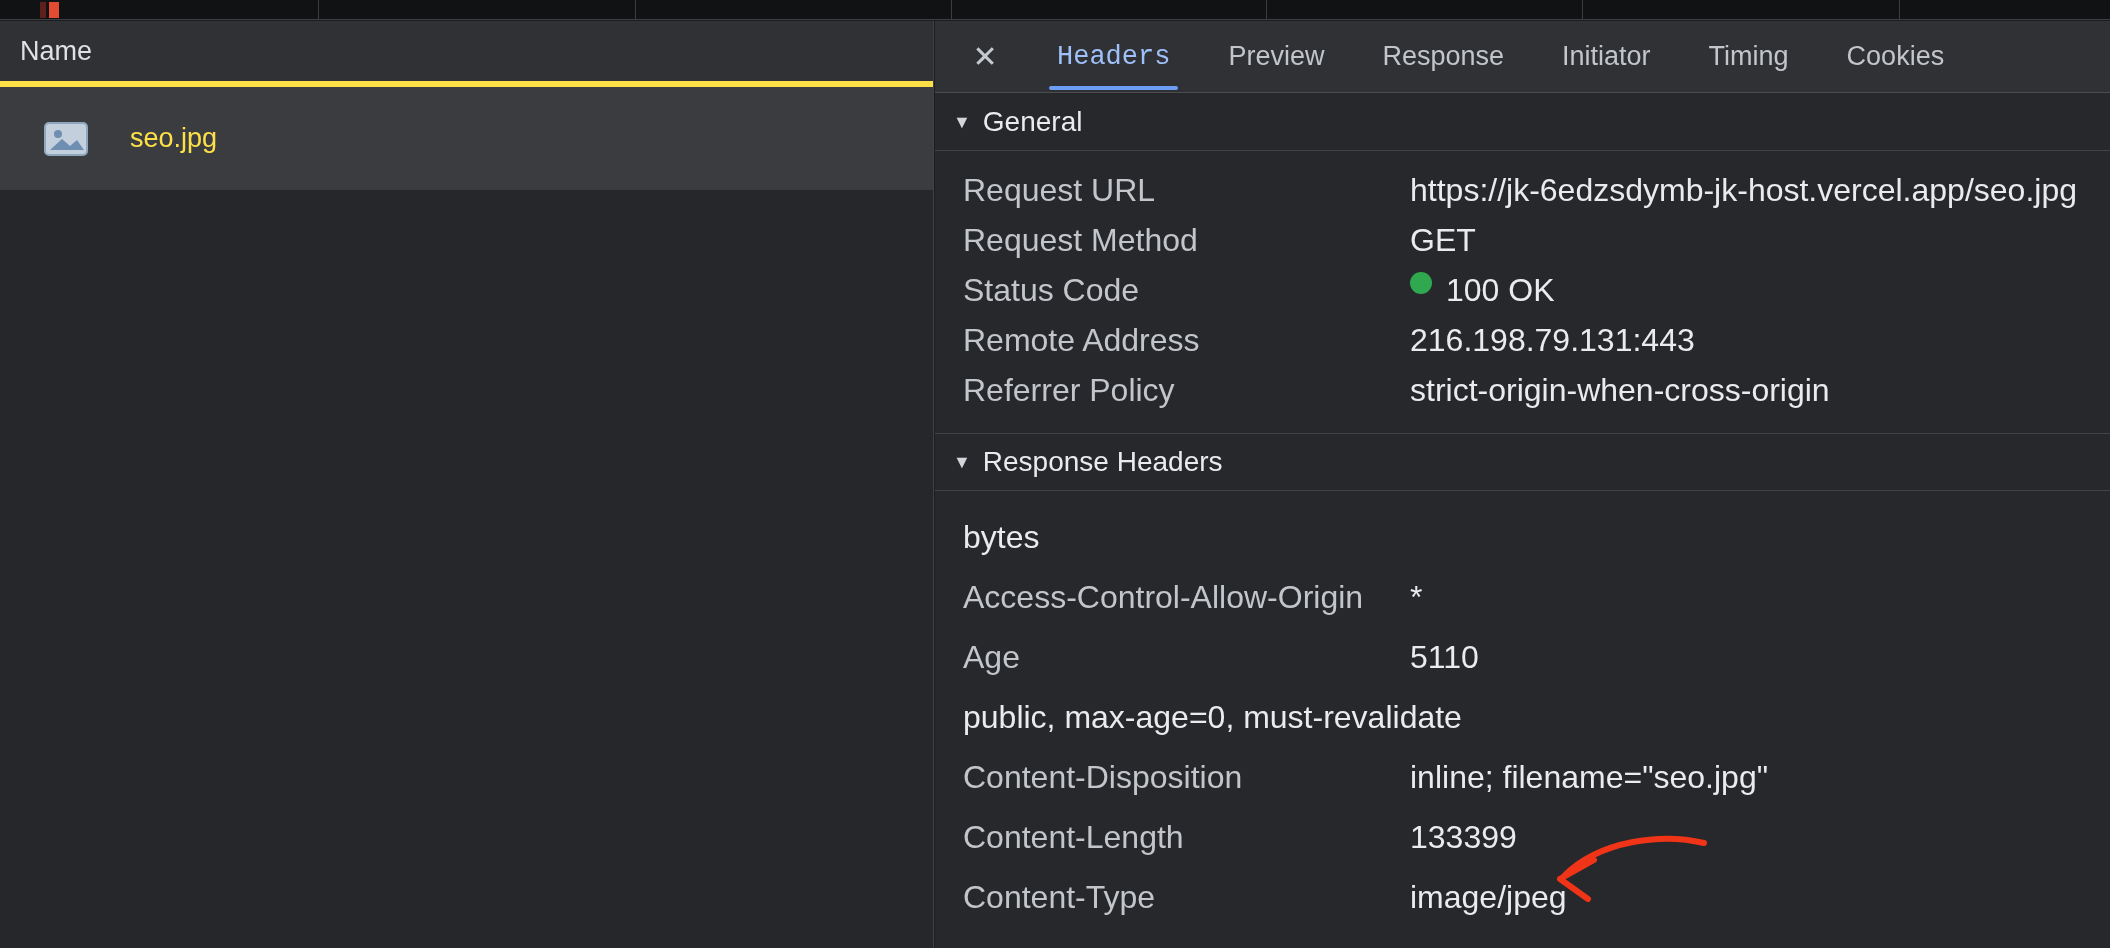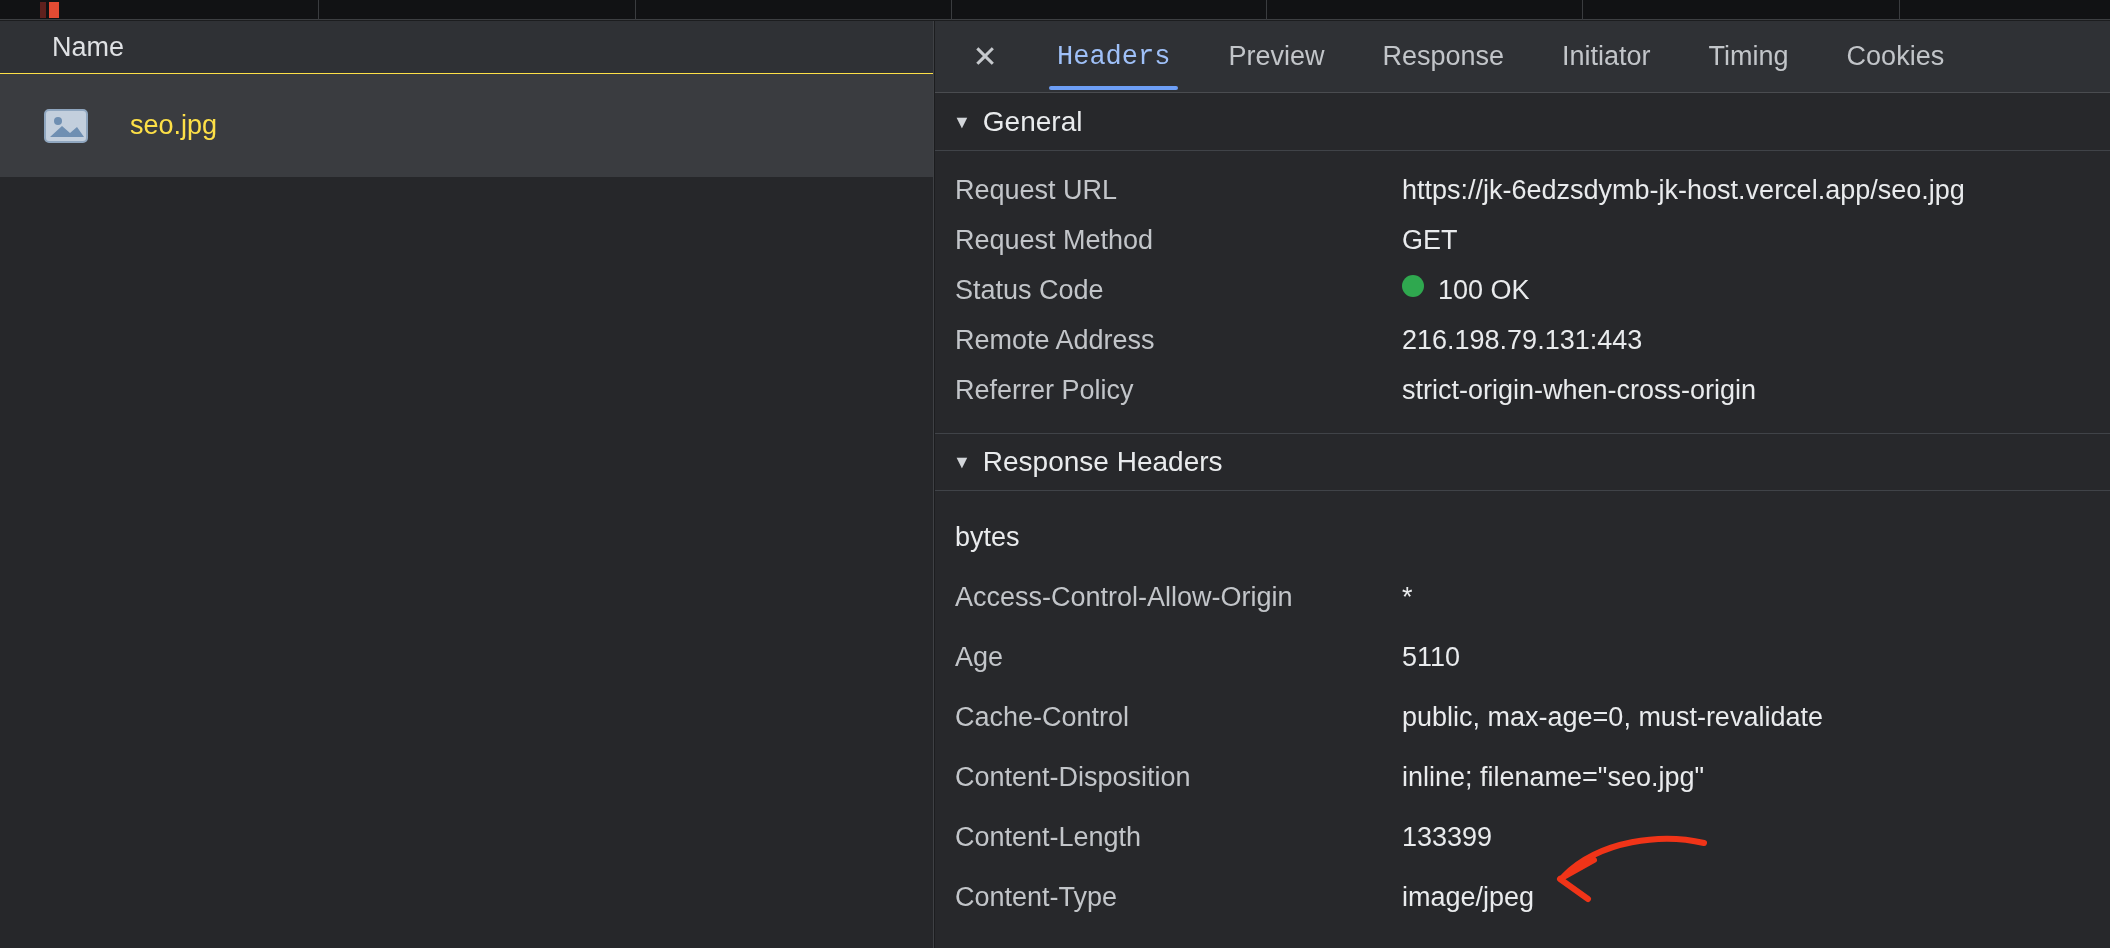--- a/index.html
+++ b/index.html
@@ -21,22 +21,22 @@
   .strip-mark { position: absolute; top: 2px; height: 16px; }
   .strip-mark.dark  { left: 40px; width: 6px;  background: #5f201d; }
   .strip-mark.brite { left: 49px; width: 10px; background: #e34b33; }
 
   
   .left-panel {
     position: absolute; top: 21px; left: 0; width: 934px; height: 927px;
     background: #26272a; border-right: 1px solid #3f4145;
   }
   .left-header {
-    height: 53px; background: #2f3135; border-bottom: 1px solid #fde047;
-    display: flex; align-items: center; padding-left: 52px;
+    height: 66px; background: #2f3135; border-bottom: 6px solid #fde047;
+    display: flex; align-items: center; padding-left: 20px;
     font-size: 27px; color: #dfe1e4;
   }
   .file-row {
     height: 103px; background: #3a3c40;
     display: flex; align-items: center; padding-left: 44px; gap: 42px;
     font-size: 27px; color: #fde047;
   }
   .file-icon { width: 44px; height: 34px; flex: 0 0 auto; display: block; }
 
   
@@ -69,21 +69,21 @@
     height: 58px; display: flex; align-items: center;
     padding-left: 18px; gap: 12px;
     font-size: 28px; color: #e9ebed;
     border-bottom: 1px solid #404348;
   }
   .section.rh .section-header { border-top: 1px solid #404348; }
   .tri { font-size: 18px; color: #d2d5d9; line-height: 1; }
 
   .rows.general { padding: 14px 0 18px; }
   .rows.resp    { padding: 16px 0 10px; }
-  .kv-row { display: flex; align-items: center; padding-left: 20px; font-size: 27px; }
+  .kv-row { display: flex; align-items: center; padding-left: 28px; font-size: 32px; }
   .rows.general .kv-row { height: 50px; }
   .rows.resp    .kv-row { height: 60px; }
   .kv-key   { width: 447px; flex: 0 0 auto; color: #c2c5c9; }
   .kv-value { color: #e9ebed; display: flex; gap: 14px; }
   .status-dot {
     width: 22px; height: 22px; border-radius: 50%;
     background: #2fa84f; flex: 0 0 auto;
   }
 
   
@@ -209,21 +209,20 @@
 
         <div class="kv-row">
           <span class="kv-key">Age</span>
           <span class="kv-value">
 
             <span>5110</span>
           </span>
         </div>
 
         <div class="kv-row">
-          <span class="kv-key">Cache-Control</span>
           <span class="kv-value">
 
             <span>public, max-age=0, must-revalidate</span>
           </span>
         </div>
 
         <div class="kv-row">
           <span class="kv-key">Content-Disposition</span>
           <span class="kv-value">
 

